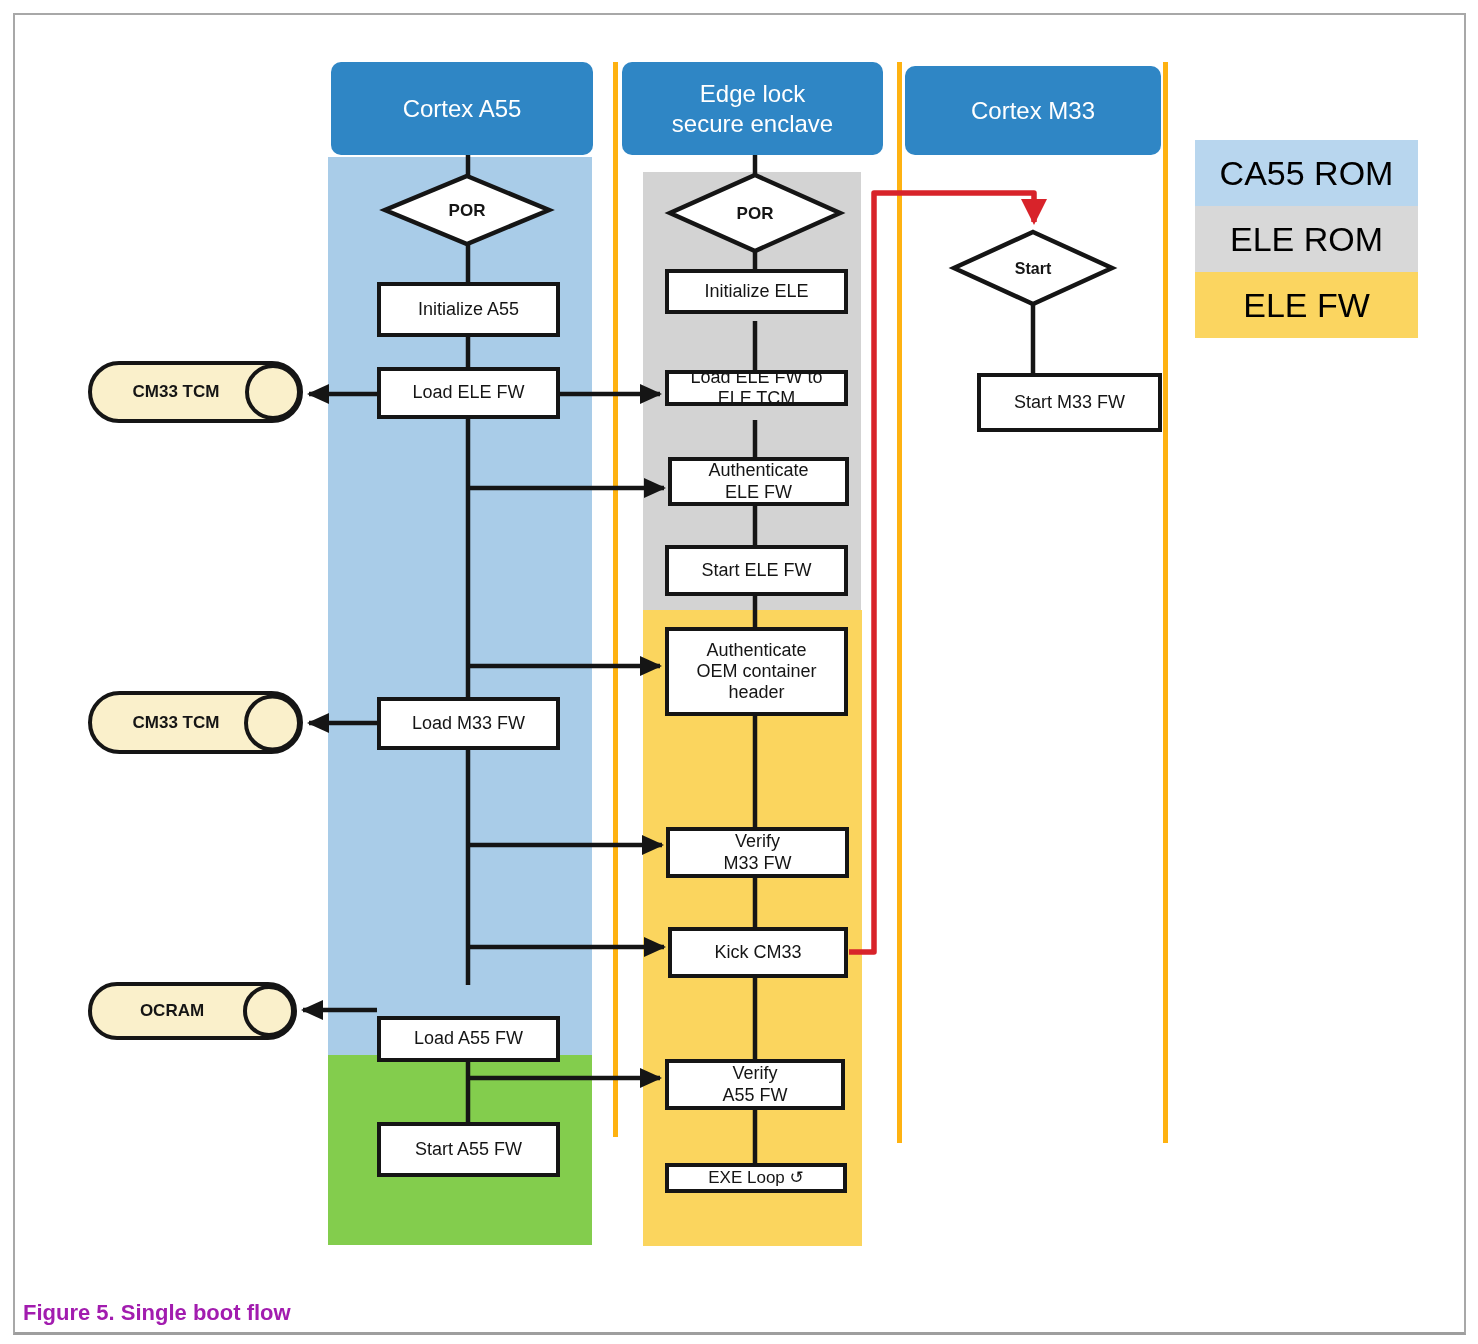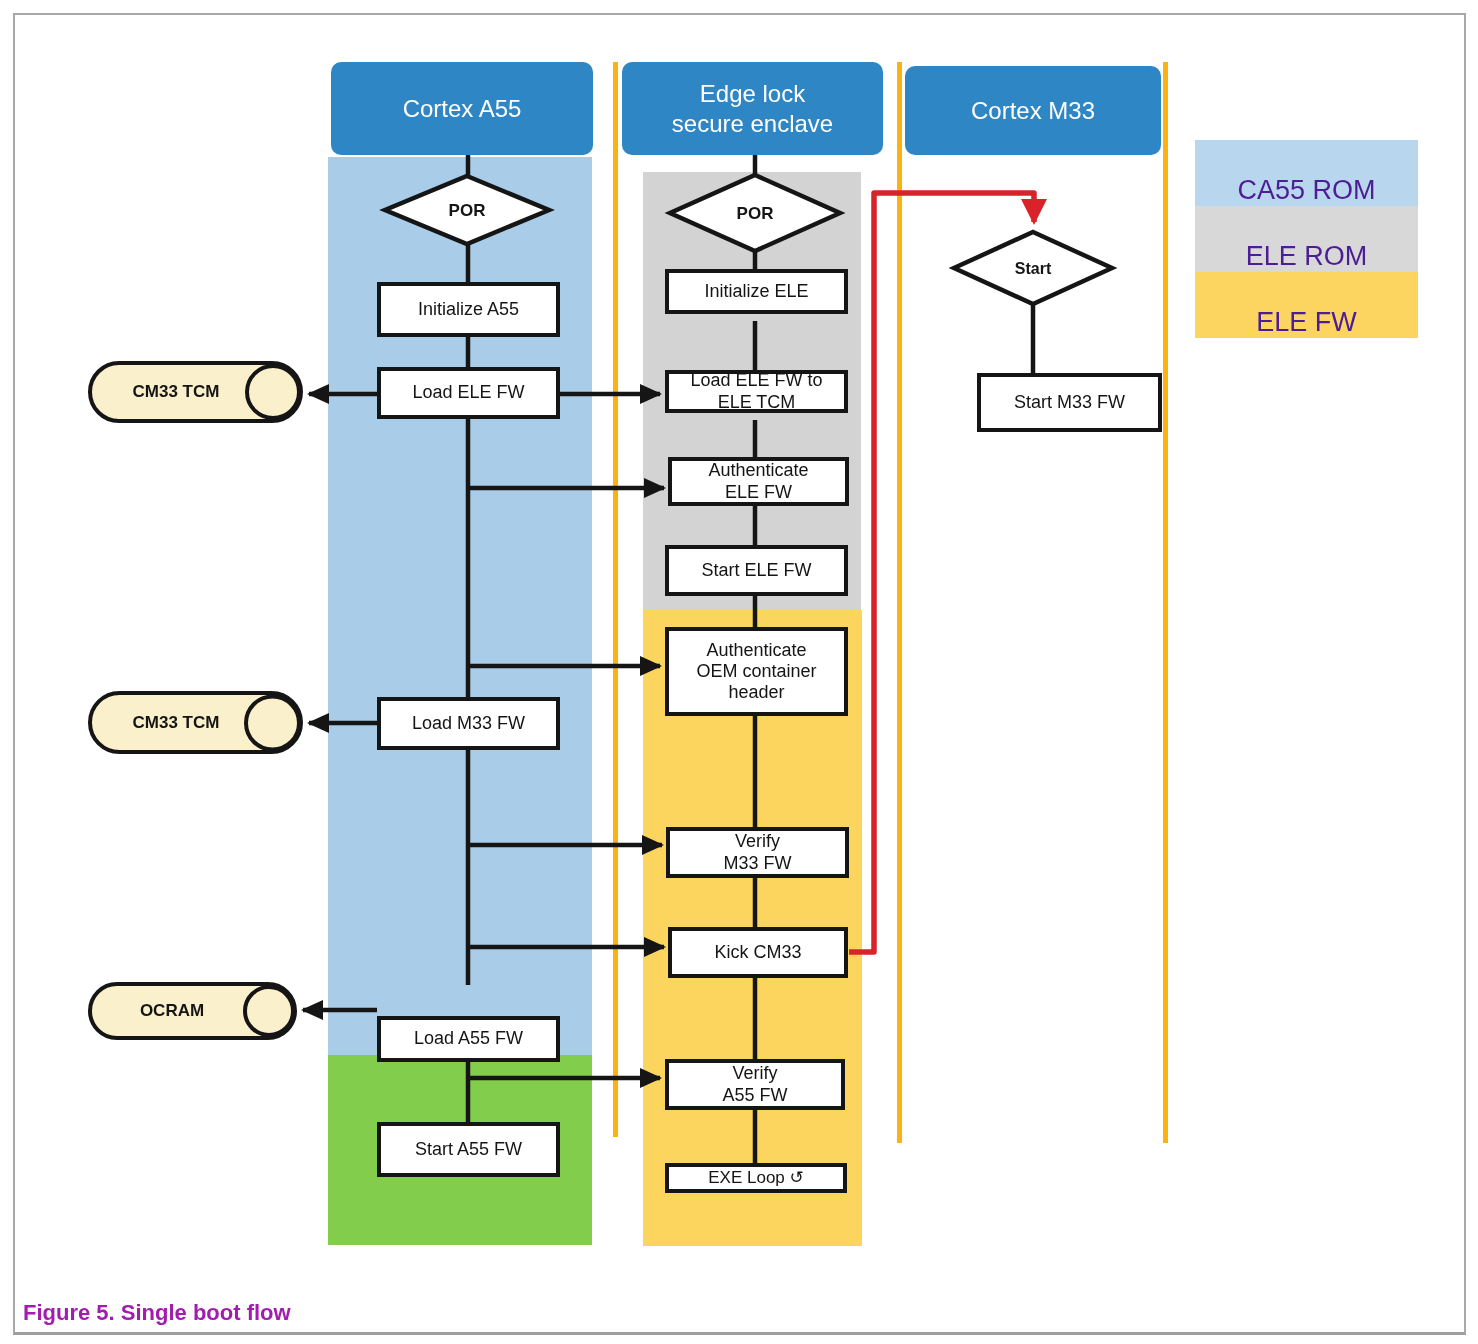--- a/index.html
+++ b/index.html
@@ -20,22 +20,22 @@
   .pbox{background:#fff;border:4px solid #151515;box-sizing:border-box;
         display:flex;align-items:center;justify-content:center;text-align:center;
         font-size:18px;line-height:1.18;}
   .dlabel{font-size:17px;font-weight:bold;text-align:center;transform:translate(-50%,-50%);}
   .cyl{background:#faf0cb;border:4px solid #151515;box-sizing:border-box;border-radius:35px;}
   .cyl .cap{position:absolute;right:-2px;top:50%;transform:translateY(-50%);
             border:4px solid #151515;border-radius:50%;background:#faf0cb;box-sizing:border-box;}
   .cyl .mlabel{position:absolute;left:14px;top:50%;transform:translateY(-50%);
                width:140px;text-align:center;font-size:17px;font-weight:bold;}
   .legend{left:1195px;top:140px;width:223px;}
-  .lg-row{height:66px;display:flex;align-items:flex-end;justify-content:center;
-          font-size:27px;color:#4c1d95;}
+  .lg-row{height:66px;display:flex;align-items:center;justify-content:center;
+          font-size:34px;color:#000000;}
   .lg-0{background:#b8d6ee;height:66px;}
   .lg-1{background:#83d24c;height:65px;}
   .lg-2{background:#d8d8d8;height:66px;}
   .lg-3{background:#fbd560;height:66px;}
   .caption{left:23px;top:1300px;font-size:22px;font-weight:bold;color:#a21caf;}
   svg.connectors{position:absolute;left:0;top:0;width:1478px;height:1344px;}
 </style>
 </head>
 <body>
 
@@ -125,21 +125,21 @@
 <div class="abs pbox" style="left:377px;top:1016px;width:183px;height:46px;">
     <span class="preline">Load A55 FW</span>
   </div>
 <div class="abs pbox" style="left:377px;top:1122px;width:183px;height:55px;">
     <span class="preline">Start A55 FW</span>
   </div>
 
 <div class="abs pbox" style="left:665px;top:269px;width:183px;height:45px;">
     <span class="preline">Initialize ELE</span>
   </div>
-<div class="abs pbox" style="left:665px;top:370px;width:183px;height:43px;">
+<div class="abs pbox" style="left:665px;top:370px;width:183px;height:36px;">
     <span class="preline">Load ELE FW to
 ELE TCM</span>
   </div>
 <div class="abs pbox" style="left:668px;top:457px;width:181px;height:49px;">
     <span class="preline">Authenticate
 ELE FW</span>
   </div>
 <div class="abs pbox" style="left:665px;top:545px;width:183px;height:51px;">
     <span class="preline">Start ELE FW</span>
   </div>

